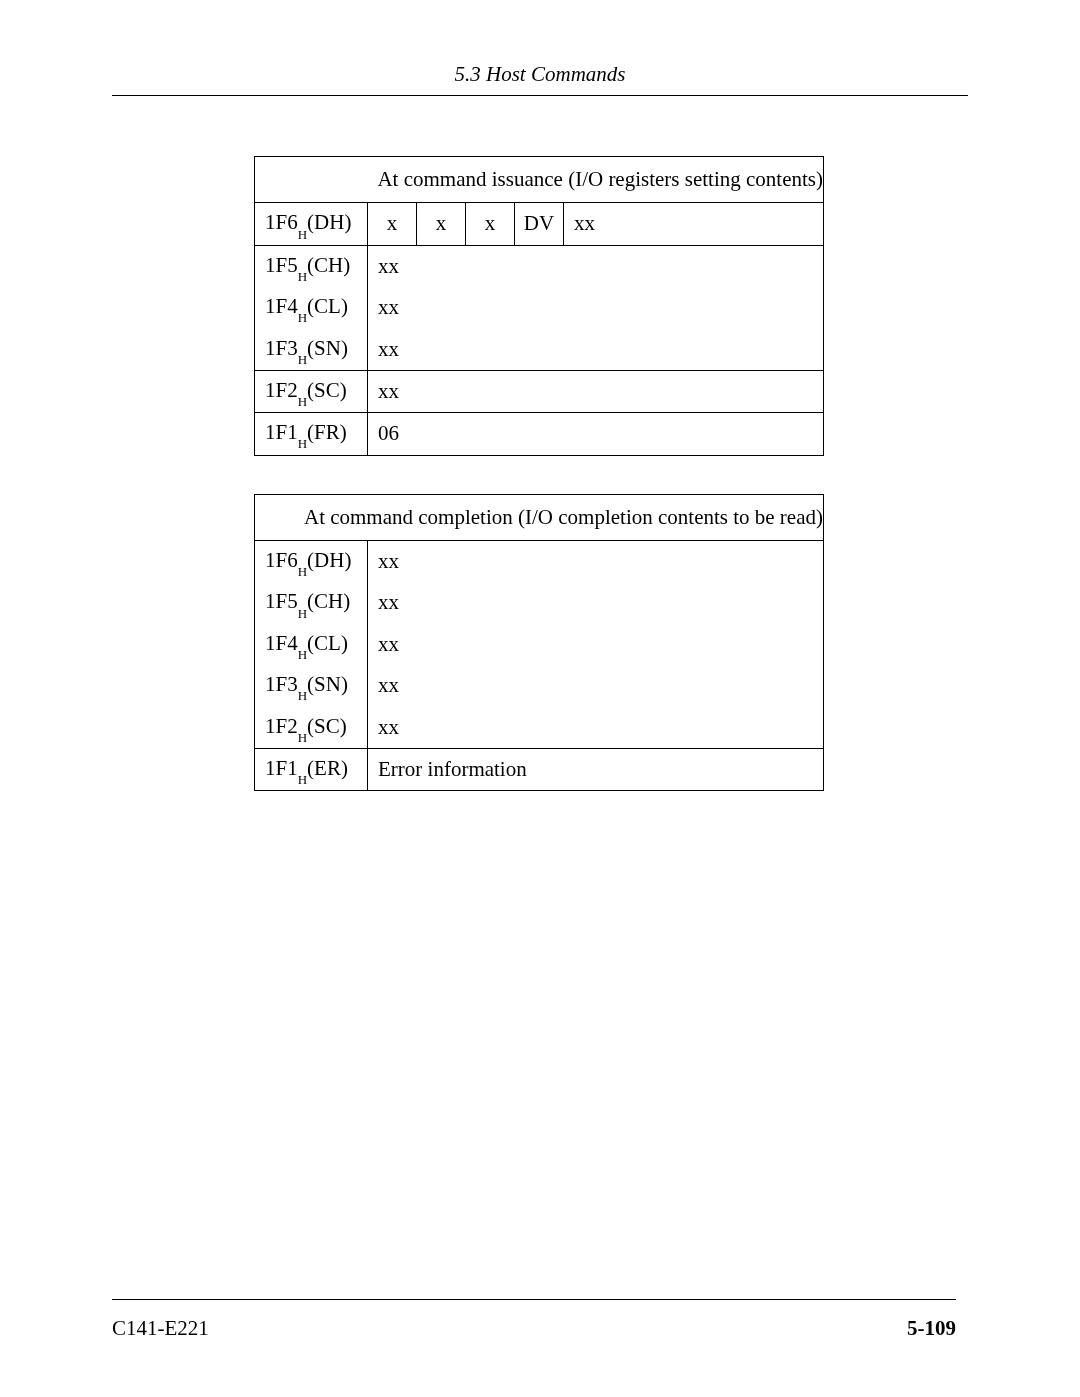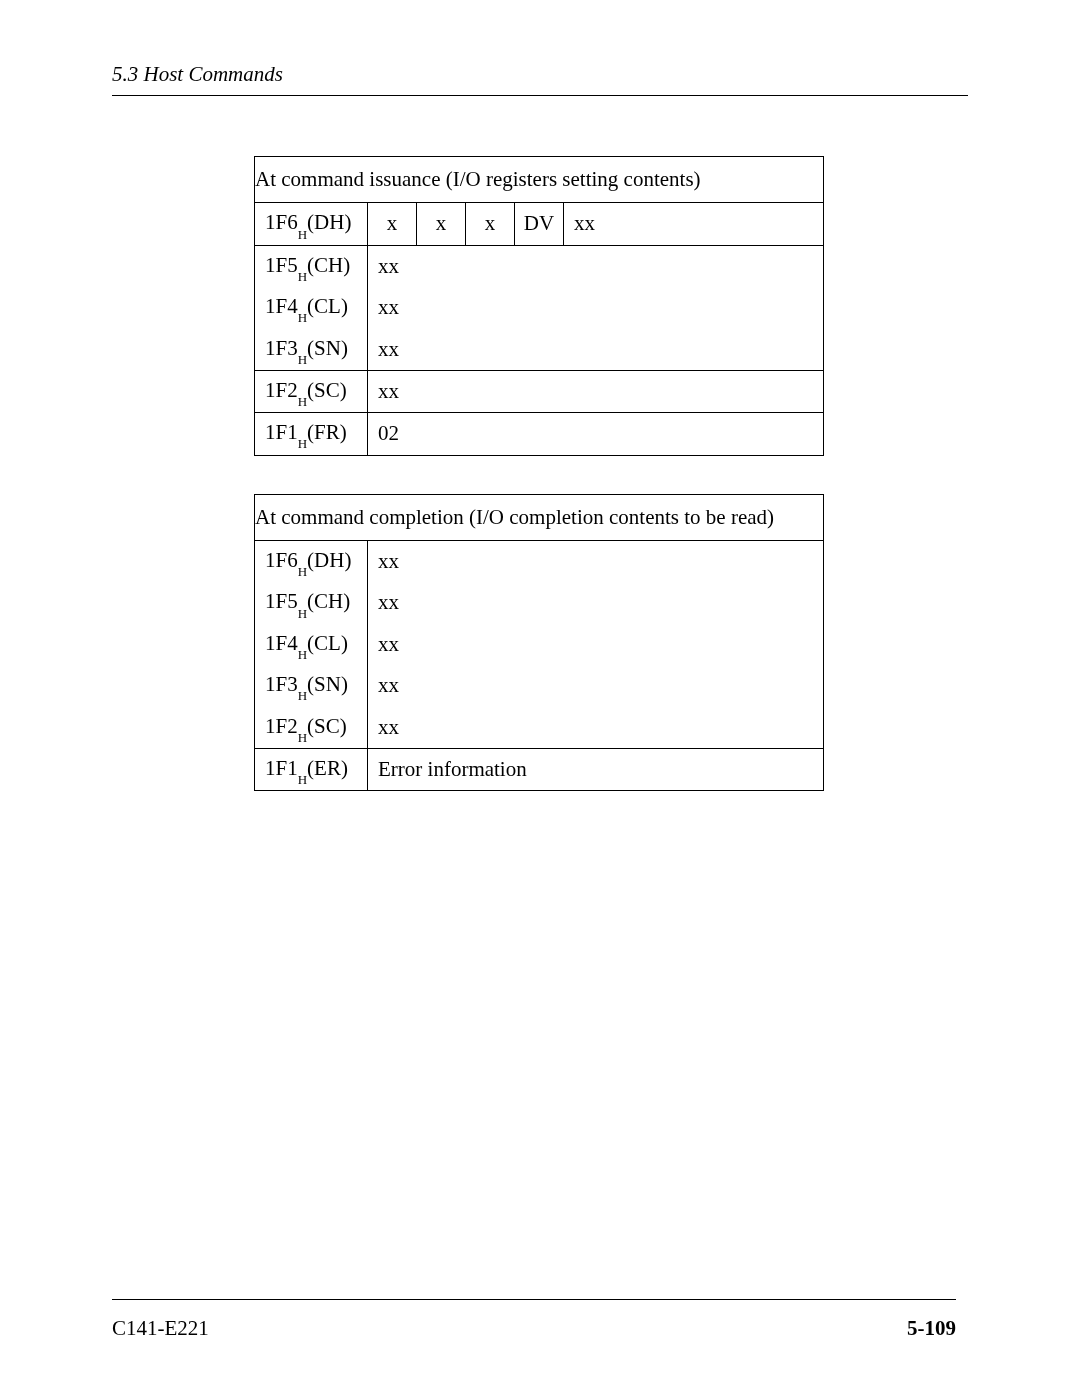--- a/index.html
+++ b/index.html
@@ -12,21 +12,21 @@
       height: 1397px;
       background: #fff;
       font-family: "Times New Roman", Times, serif;
       position: relative;
       color: #000;
     }
     .page {
       padding: 62px 112px 0 112px;
     }
     .header {
-      text-align: left;
+      text-align: center;
       font-style: italic;
       font-size: 21px;
       padding-bottom: 8px;
       border-bottom: 1.5px solid #000;
     }
     .tables-wrap {
       padding-left: 142px;
       padding-top: 60px;
     }
     table {
@@ -37,21 +37,21 @@
     }
     table.second {
       margin-top: 38px;
     }
     td {
       padding: 5px 8px 5px 10px;
       vertical-align: middle;
       line-height: 1.4;
     }
     .table-title {
-      text-align: left;
+      text-align: right;
       border-bottom: 1.5px solid #000;
       padding: 8px 0;
       margin-left: 16px;
     }
     .reg-col {
       width: 113px;
       border-right: 1.5px solid #000;
       white-space: nowrap;
     }
     .sub-h {
@@ -127,21 +127,21 @@
           <tr>
             <td class="reg-col"><span>1F3</span><span class="sub-h">H</span><span>(SN)</span></td>
             <td colspan="8" class="full-cell">xx</td>
           </tr>
           <tr class="row-bt">
             <td class="reg-col"><span>1F2</span><span class="sub-h">H</span><span>(SC)</span></td>
             <td colspan="8" class="full-cell">xx</td>
           </tr>
           <tr class="row-bt">
             <td class="reg-col"><span>1F1</span><span class="sub-h">H</span><span>(FR)</span></td>
-            <td colspan="8" class="full-cell">02</td>
+            <td colspan="8" class="full-cell">06</td>
           </tr>
         </tbody>
     </table>
 
     <table class="second">
       <tbody>
           <tr>
         <td class="table-title" colspan="2">At command completion (I/O completion contents to be read)</td>
       </tr>
       </tbody>

